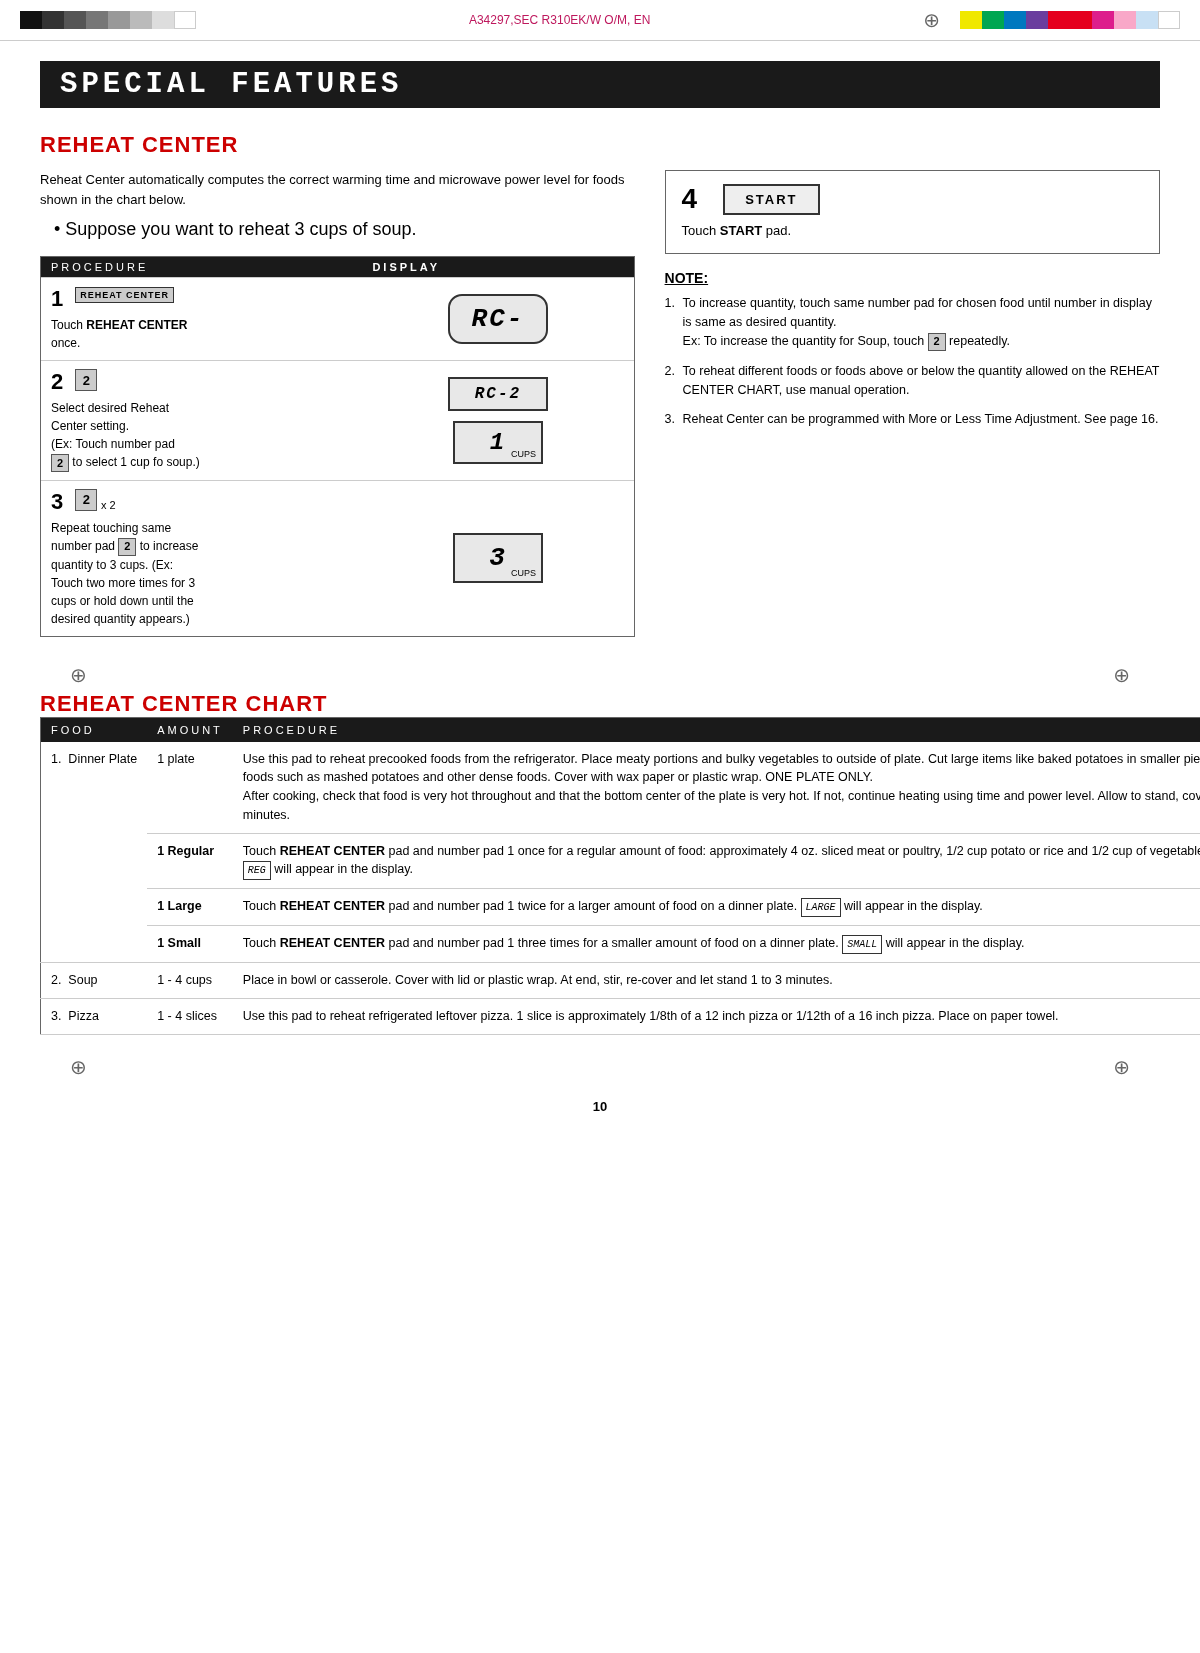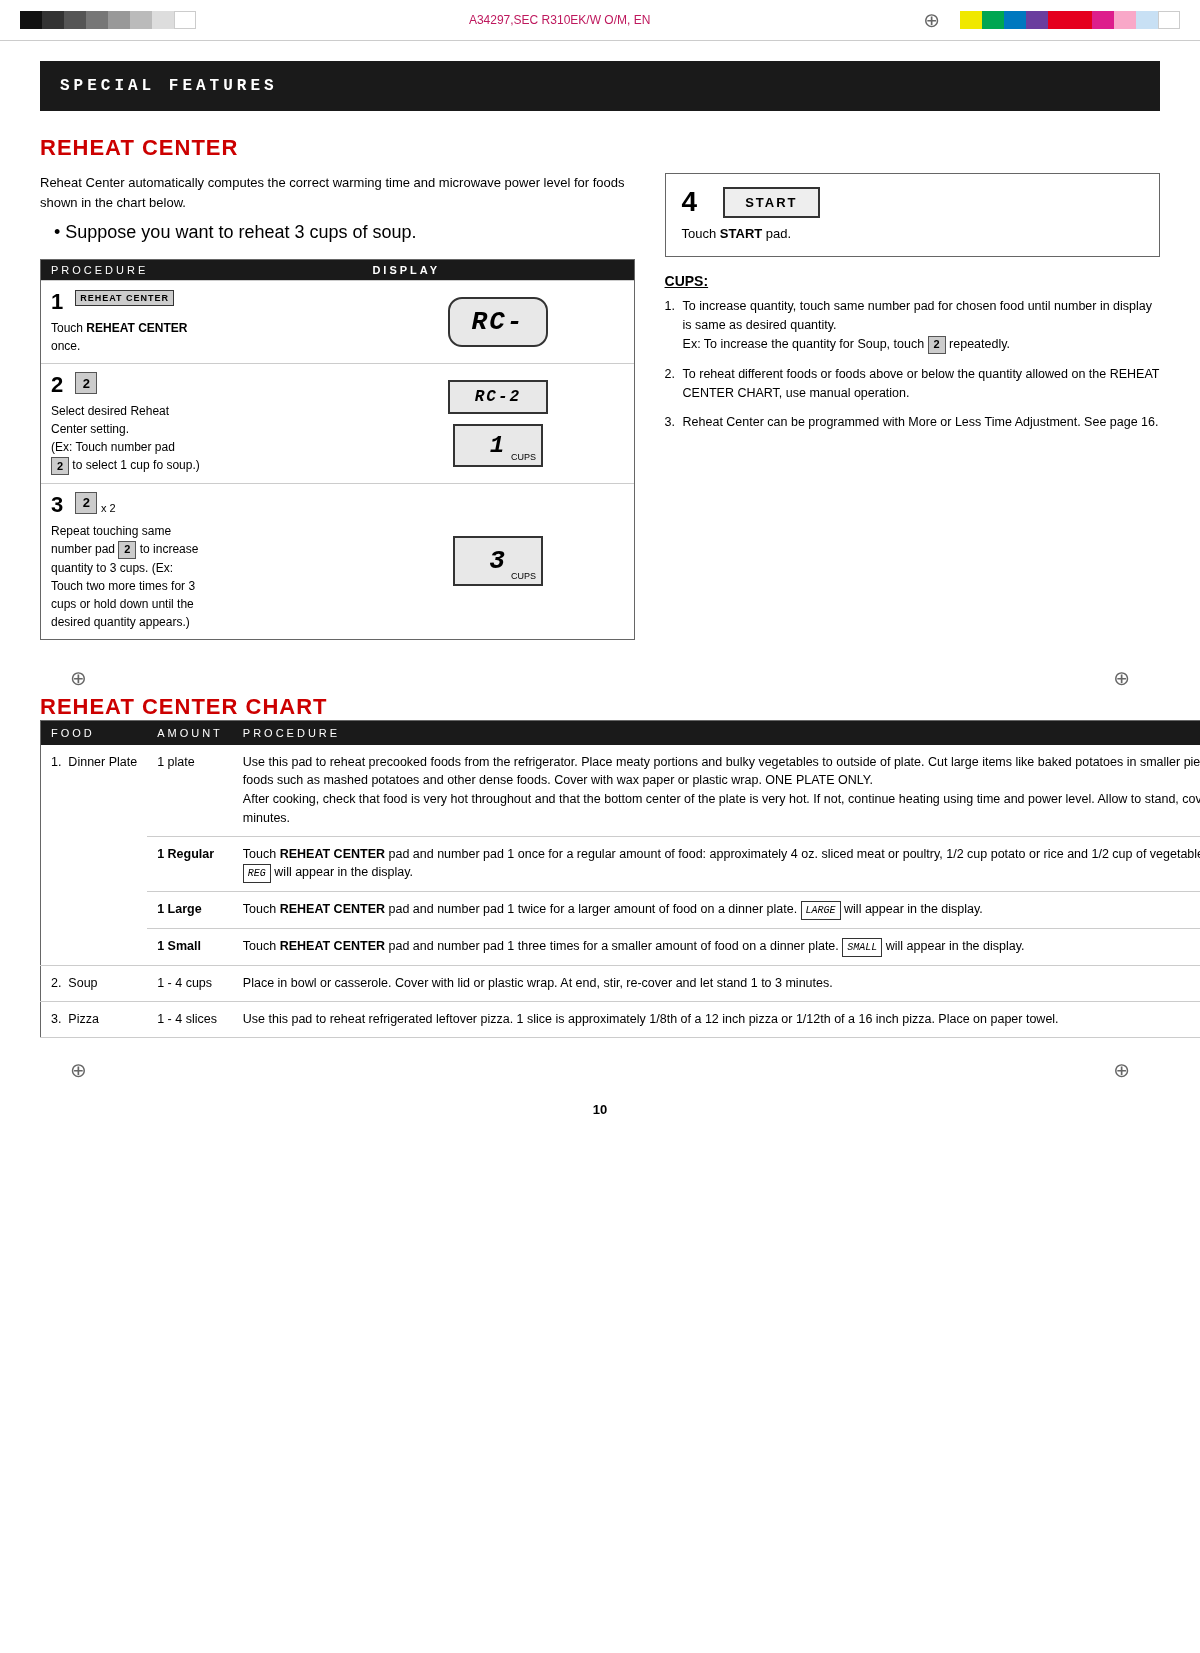--- a/index.html
+++ b/index.html
@@ -51,22 +51,22 @@
 
     
     .main-content {
       padding: 20px 40px 40px 40px;
     }
 
     
     .section-banner {
       background: #1a1a1a;
       color: #fff;
-      padding: 16px 20px;
-      font-size: 16px;
+      padding: 7px 20px;
+      font-size: 29px;
       font-weight: bold;
       letter-spacing: 4px;
       margin-bottom: 24px;
       font-family: 'Courier New', monospace;
     }
 
     
     .section-heading {
       font-size: 22px;
       font-weight: bold;
@@ -468,21 +468,21 @@
         <div class="step4-row">
           <span class="step-number" style="font-size:28px; margin-right:10px;">4</span>
           <div class="start-btn-box">START</div>
         </div>
         <div class="step-content" style="margin-top:6px; font-size:13px;">
           Touch <b>START</b> pad.
         </div>
       </div>
 
       <div>
-        <div class="note-heading">CUPS:</div>
+        <div class="note-heading">NOTE:</div>
         <ol class="note-list">
           <li data-num="1">
             To increase quantity, touch same number pad for chosen food until number in display is same as desired quantity.<br>
             Ex: To increase the quantity for Soup, touch <span class="num-pad" style="width:18px;height:18px;font-size:11px;">2</span> repeatedly.
           </li>
           <li data-num="2">
             To reheat different foods or foods above or below the quantity allowed on the REHEAT CENTER CHART, use manual operation.
           </li>
           <li data-num="3">
             Reheat Center can be programmed with More or Less Time Adjustment. See page 16.

